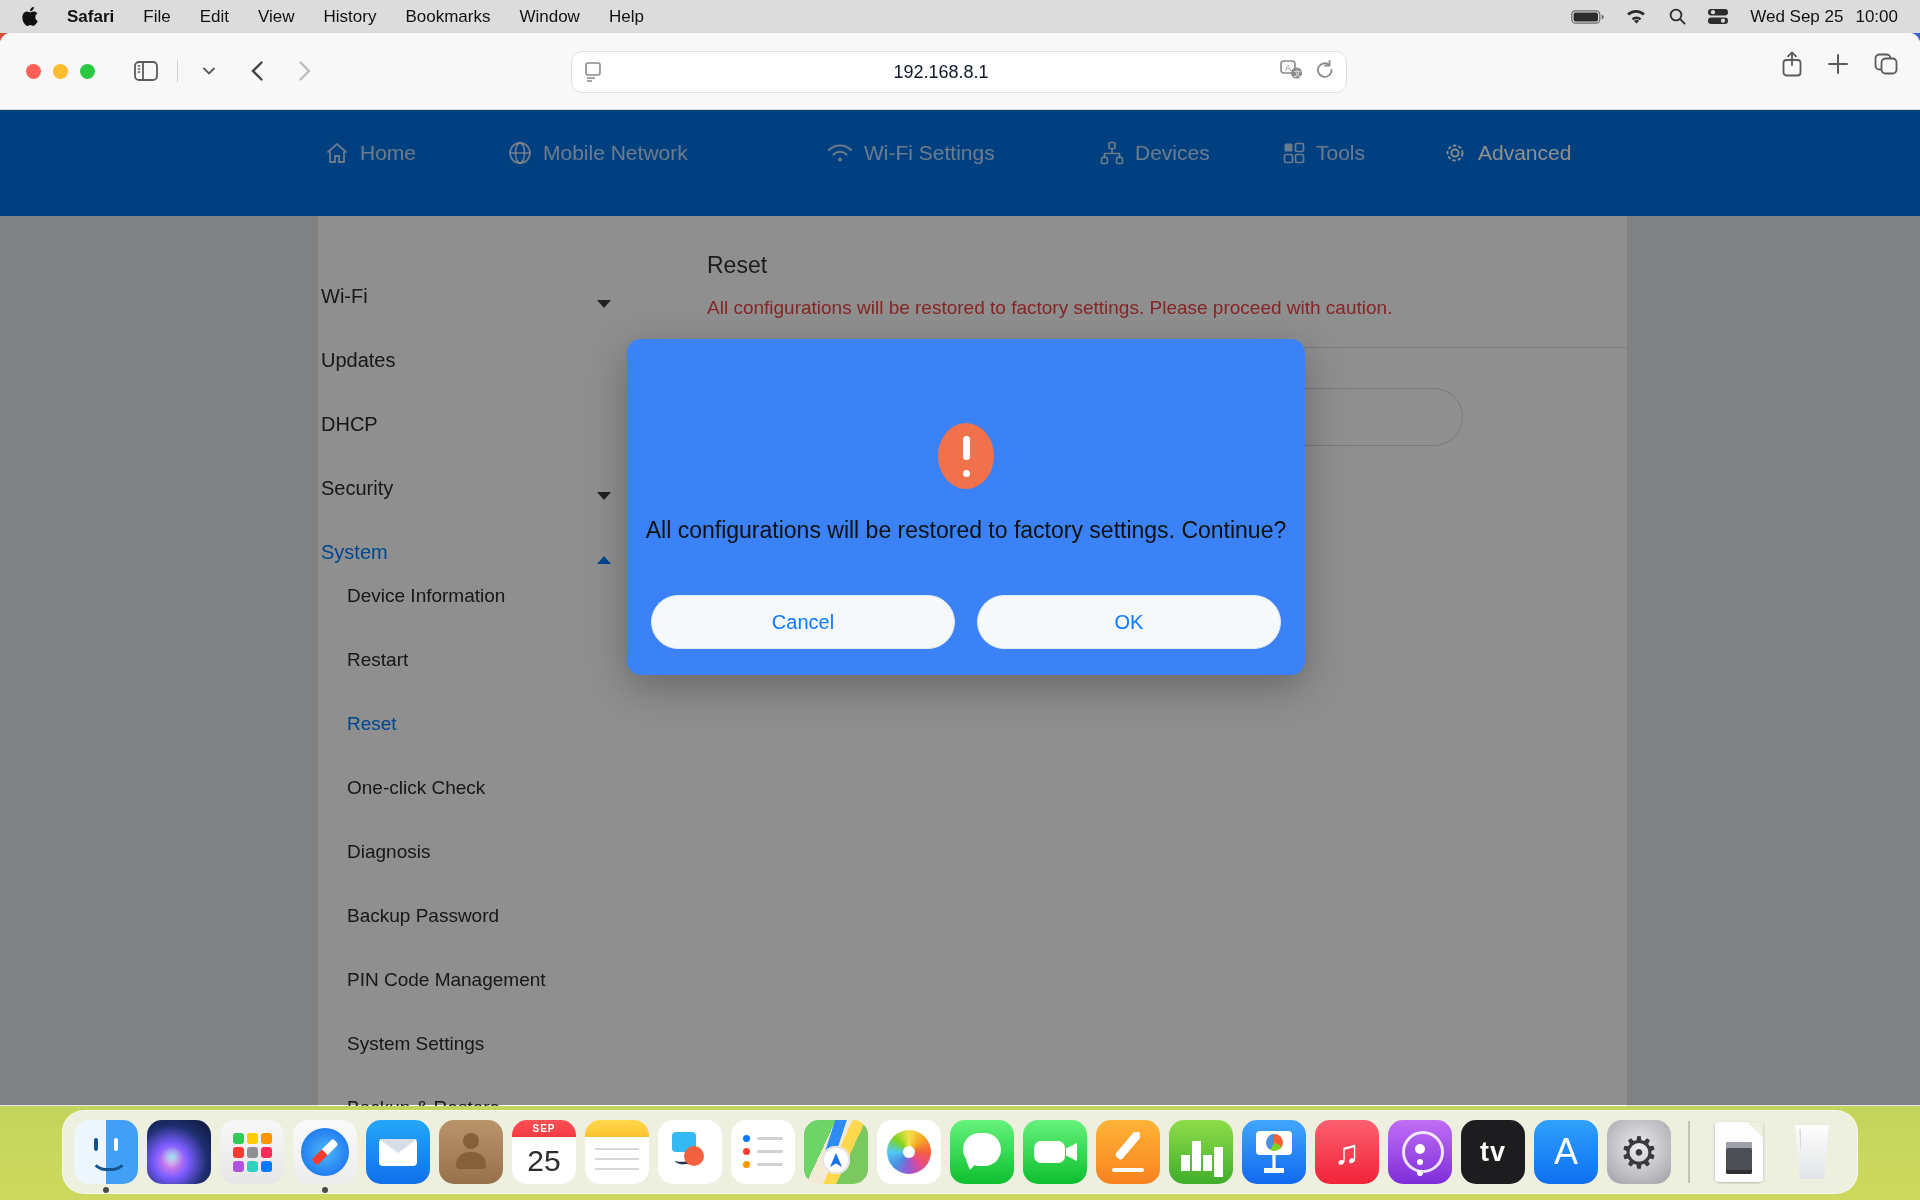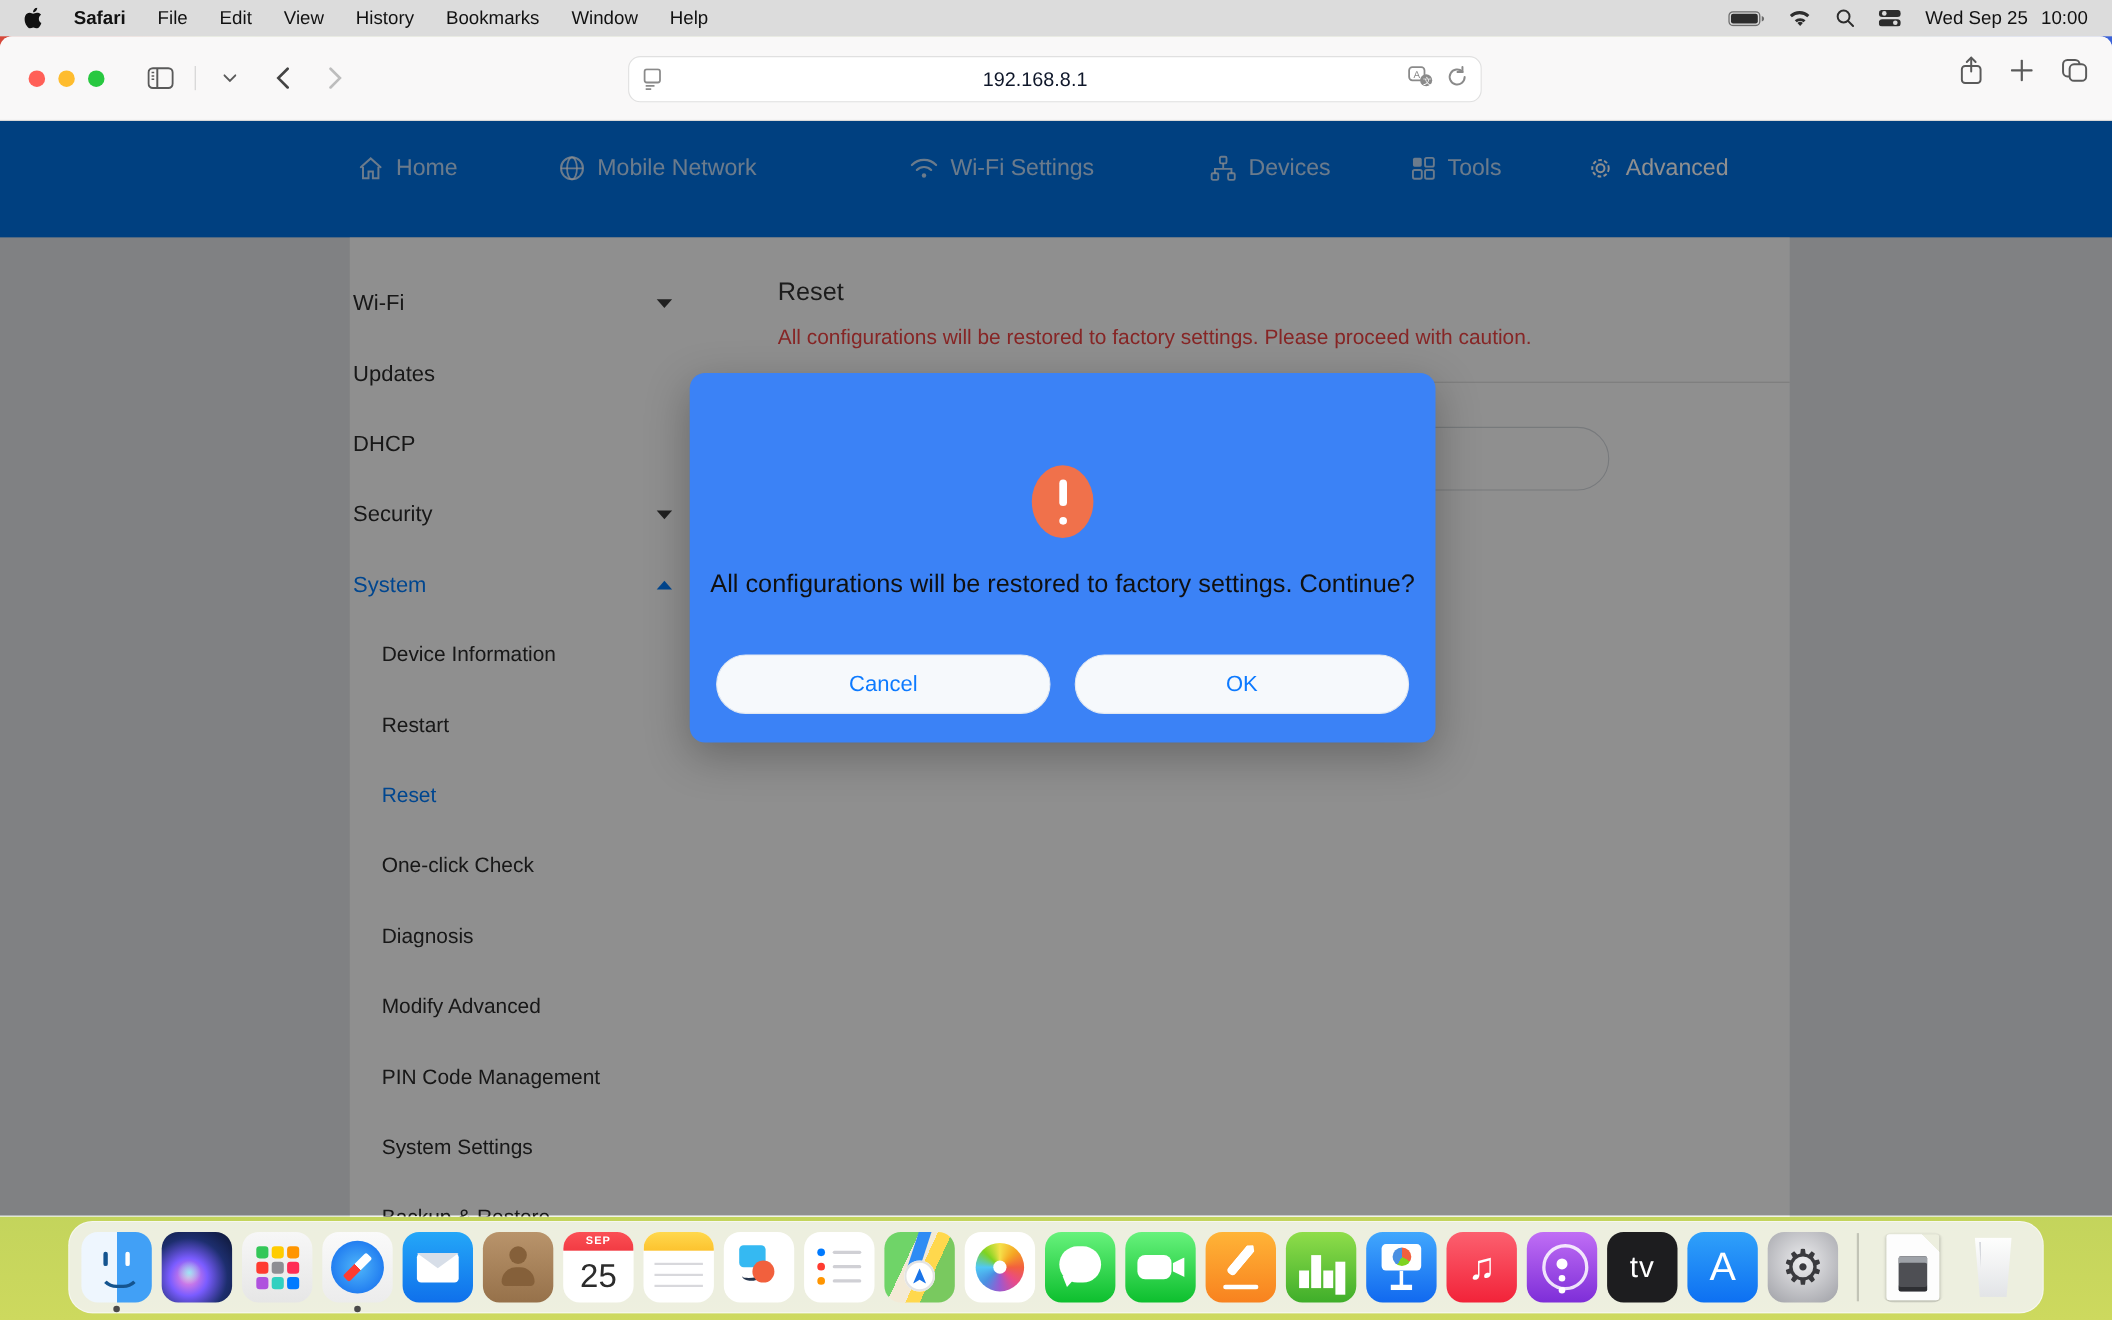--- a/index.html
+++ b/index.html
@@ -48,21 +48,21 @@
   .topnav { height:106px; background:#0072e5; position:relative;padding-left:27px; }
   .nav-item { position:absolute; top:0; height:86px; display:flex; align-items:center; gap:11px;
     color:rgba(255,255,255,0.75); font-size:21px; cursor:pointer; }
   .nav-item.active { color:#ffffff; }
   .nav-item svg { flex:0 0 auto; }
 
   .content { position:relative; height:909px; background:#e4e7ea; }
   .card { position:absolute; left:318px; top:0; bottom:0; width:1309px; background:#ffffff; display:flex; }
 
   .side { width:319px; padding-top:28px; }
-  .side-item { height:64px; display:flex; align-items:center; padding:0 26px 0 3px;
+  .side-item { height:64px; display:flex; align-items:flex-end; padding:0 26px 0 3px;
     font-size:20px; color:#2b2b2b; cursor:pointer; }
   .side-item .lbl { flex:1; }
   .side-item.active { color:#007dff; }
   .chev-down { width:0; height:0; border-left:7px solid transparent; border-right:7px solid transparent; border-top:8px solid #3a3a3a; }
   .chev-up { width:0; height:0; border-left:7px solid transparent; border-right:7px solid transparent; border-bottom:8px solid #007dff; }
   .side-sub { height:64px; display:flex; align-items:center; padding-left:29px;
     font-size:19px; color:#2b2b2b; cursor:pointer; }
   .side-sub.active { color:#007dff; }
 
   .main { flex:1; padding:36px 0 0 70px; position:relative; }
@@ -173,21 +173,21 @@
     clip-path:polygon(42% 0,58% 0,58% 72%,100% 72%,100% 100%,0 100%,0 72%,42% 72%); }
   .key-pie { position:absolute; left:24px; top:14px; width:17px; height:17px; border-radius:50%;
     background:conic-gradient(#f2603d 0 120deg, #7ed321 120deg 210deg, #4a90e2 210deg 360deg); z-index:2; }
   .ic-music { background:linear-gradient(#fc606f,#f22339); color:#fff; display:flex; align-items:center; justify-content:center; font-size:34px; }
   .ic-podcasts { background:linear-gradient(#c06ef5,#7e2ed8); }
   .ic-podcasts::before { content:""; position:absolute; left:14px; top:11px; width:36px; height:36px; border-radius:50%;
     border:3px solid rgba(255,255,255,0.85); }
   .ic-podcasts::after { content:""; position:absolute; left:27px; top:24px; width:10px; height:10px; border-radius:50%; background:#fff;
     box-shadow:0 13px 0 -2px #fff, 0 24px 0 -2px #fff; }
   .ic-tv { background:#1d1d1f; color:#fff; display:flex; align-items:center; justify-content:center;
-    font-size:27px; font-weight:400; letter-spacing:1px; }
+    font-size:27px; font-weight:700; letter-spacing:1px; }
   .ic-appstore { background:linear-gradient(#30a1fa,#0d70f2); color:#fff; display:flex; align-items:center; justify-content:center;
     font-size:36px; font-weight:400; }
   .ic-settings { background:radial-gradient(circle at 50% 42%, #ececee, #9fa0a6); color:#3a3a3e;
     display:flex; align-items:center; justify-content:center; font-size:44px; }
   .ic-diskdoc { background:transparent; }
   .ic-diskdoc::before { content:""; position:absolute; left:8px; top:2px; width:48px; height:60px; border-radius:3px;
     background:linear-gradient(225deg, rgba(255,255,255,0) 11px, #fdfdfd 0); box-shadow:0 1px 3px rgba(0,0,0,0.25); }
   .ic-diskdoc::after { content:""; position:absolute; left:19px; top:22px; width:26px; height:32px; background:#4e4f54;
     border-radius:2px; box-shadow:inset 0 6px 0 #9ea2a8, inset 0 -4px 0 #2e2f33; }
   .ic-trash { background:transparent; }
@@ -421,21 +421,21 @@
           <div class="side-sub active">
               <span>Reset</span>
             </div>
           <div class="side-sub">
               <span>One-click Check</span>
             </div>
           <div class="side-sub">
               <span>Diagnosis</span>
             </div>
           <div class="side-sub">
-              <span>Modify Advanced</span>
+              <span>Backup Password</span>
             </div>
           <div class="side-sub">
               <span>PIN Code Management</span>
             </div>
           <div class="side-sub">
               <span>System Settings</span>
             </div>
           <div class="side-sub">
               <span>Backup &amp; Restore</span>
             </div>

